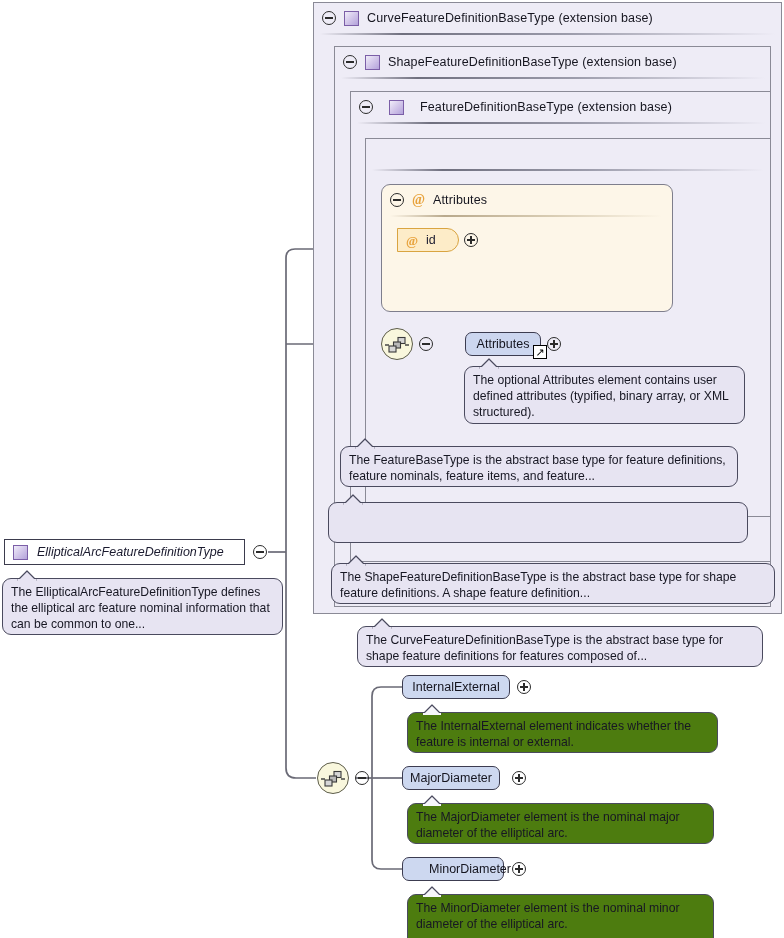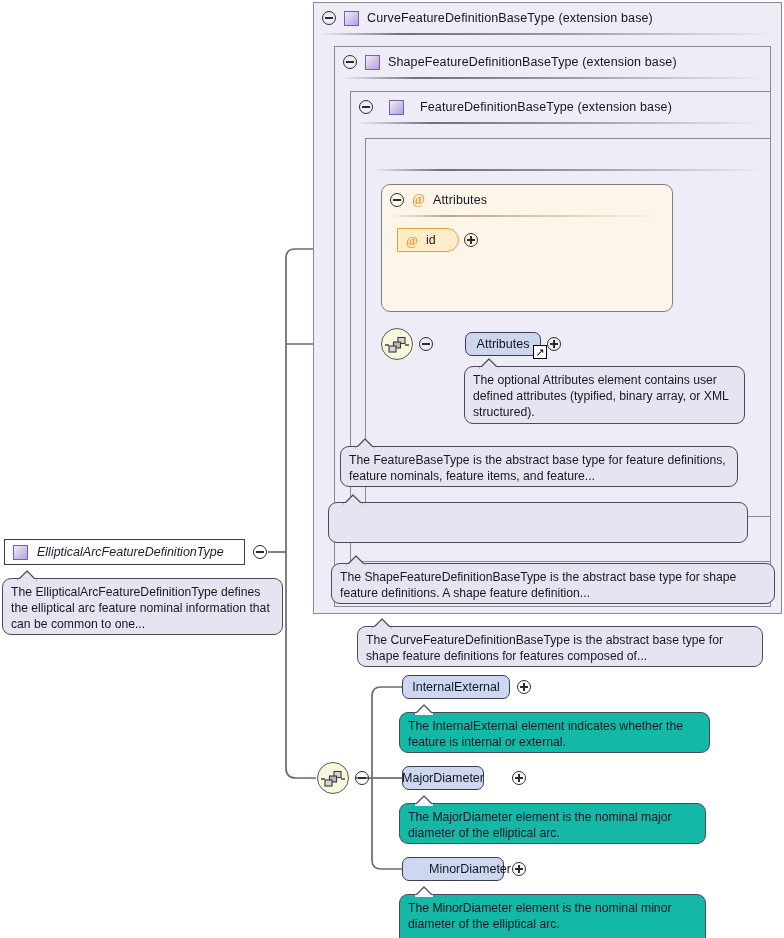--- a/index.html
+++ b/index.html
@@ -180,21 +180,21 @@
     position: absolute;
     box-sizing: border-box;
     border: 1.2px solid #4a4a5e;
     border-radius: 9px;
     padding: 5px 7px 5px 8px;
     font-size: 12.2px;
     line-height: 16px;
     color: #171723;
     background: #e7e4f2;
   }
-  .ann.white { background: #14b8a6; }
+  .ann.white { background: #4d7c0f; margin-left: 8px; }
   
   .ann .tab {
     position: absolute;
     left: 14px;
     top: -9px;
     width: 22px;
     height: 10px;
     overflow: visible;
   }
   .ann .tab svg { display: block; }
@@ -407,21 +407,21 @@
   <div class="ann white" style="left:399px; top:712px; width:311px; height:41px;">
     <span class="tab">
       <svg width="24" height="11" viewBox="0 0 24 11">
         <path d="M1 10 L10 1 L19 10 Z" fill="#f7f7fb" stroke="#4a4a5e" stroke-width="1.2" stroke-linejoin="round"></path>
         <path d="M1 10 H19" stroke="#f7f7fb" stroke-width="2"></path>
       </svg>
     </span>
     <span>The InternalExternal element indicates whether the feature is internal or external.</span>
   </div>
 
-  <div class="elem-pill" style="left:402px; top:766px; width:82px;">
+  <div class="elem-pill" style="left:402px; top:766px; width:98px;">
     <span>MajorDiameter</span>
   </div>
   <div class="toggle plus" style="position:absolute; left:512px; top:771px;"></div>
   <div class="ann white" style="left:399px; top:803px; width:307px; height:41px;">
     <span class="tab">
       <svg width="24" height="11" viewBox="0 0 24 11">
         <path d="M1 10 L10 1 L19 10 Z" fill="#f7f7fb" stroke="#4a4a5e" stroke-width="1.2" stroke-linejoin="round"></path>
         <path d="M1 10 H19" stroke="#f7f7fb" stroke-width="2"></path>
       </svg>
     </span>

